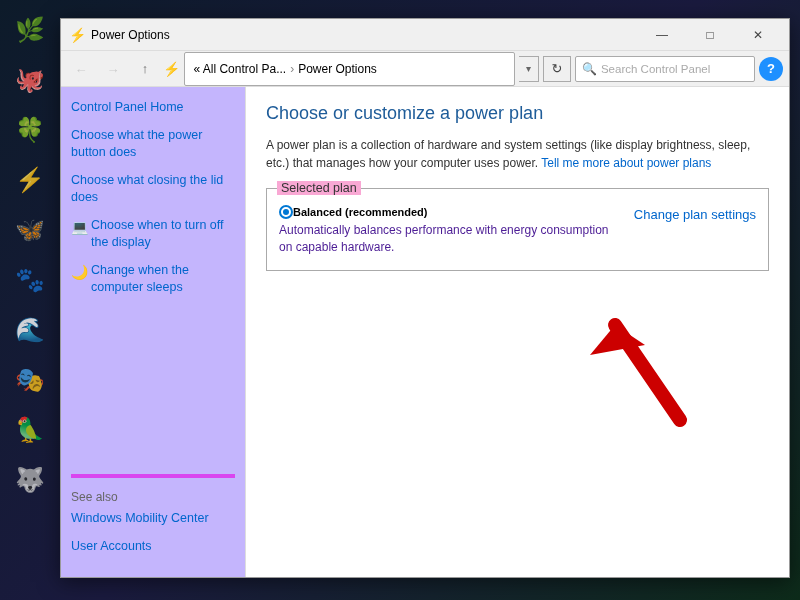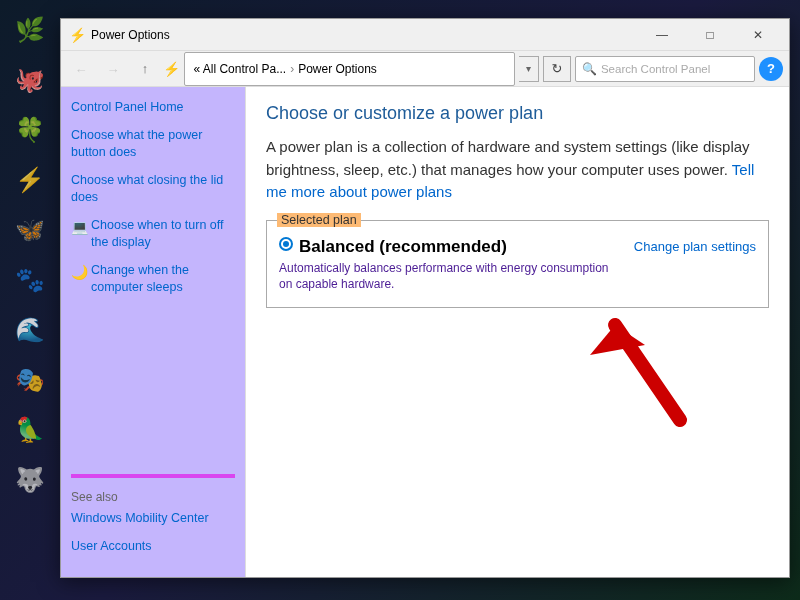--- a/index.html
+++ b/index.html
@@ -256,21 +256,21 @@
     }
 
     .page-title {
       font-size: 18px;
       font-weight: 400;
       color: #1e5c99;
       margin-bottom: 12px;
     }
 
     .page-description {
-      font-size: 15px;
+      font-size: 12px;
       color: #333;
       line-height: 1.5;
       margin-bottom: 16px;
       max-width: 520px;
     }
 
     .page-description a {
       color: #0066cc;
       text-decoration: none;
     }
@@ -280,44 +280,44 @@
       border: 1px solid #aaa;
       padding: 10px 12px 14px;
       position: relative;
       max-width: 520px;
     }
 
     .section-legend {
       position: absolute;
       top: -8px;
       left: 10px;
-      background: #fdba74;
+      background: #f9a8d4;
       padding: 0 4px;
       font-size: 12.5px;
       color: #333;
     }
 
     .plan-row {
       display: flex;
       align-items: flex-start;
       justify-content: space-between;
       margin-top: 6px;
     }
 
     .plan-info {
       flex: 1;
     }
 
     .plan-name {
-      font-size: 17px;
+      font-size: 11px;
       font-weight: 600;
       color: #000;
       margin-bottom: 3px;
       display: flex;
-      gap: 6px;
+      align-items: center;
     }
 
     .plan-radio {
       width: 14px;
       height: 14px;
       border-radius: 50%;
       border: 2px solid #0078d4;
       display: flex;
       align-items: center;
       justify-content: center;

